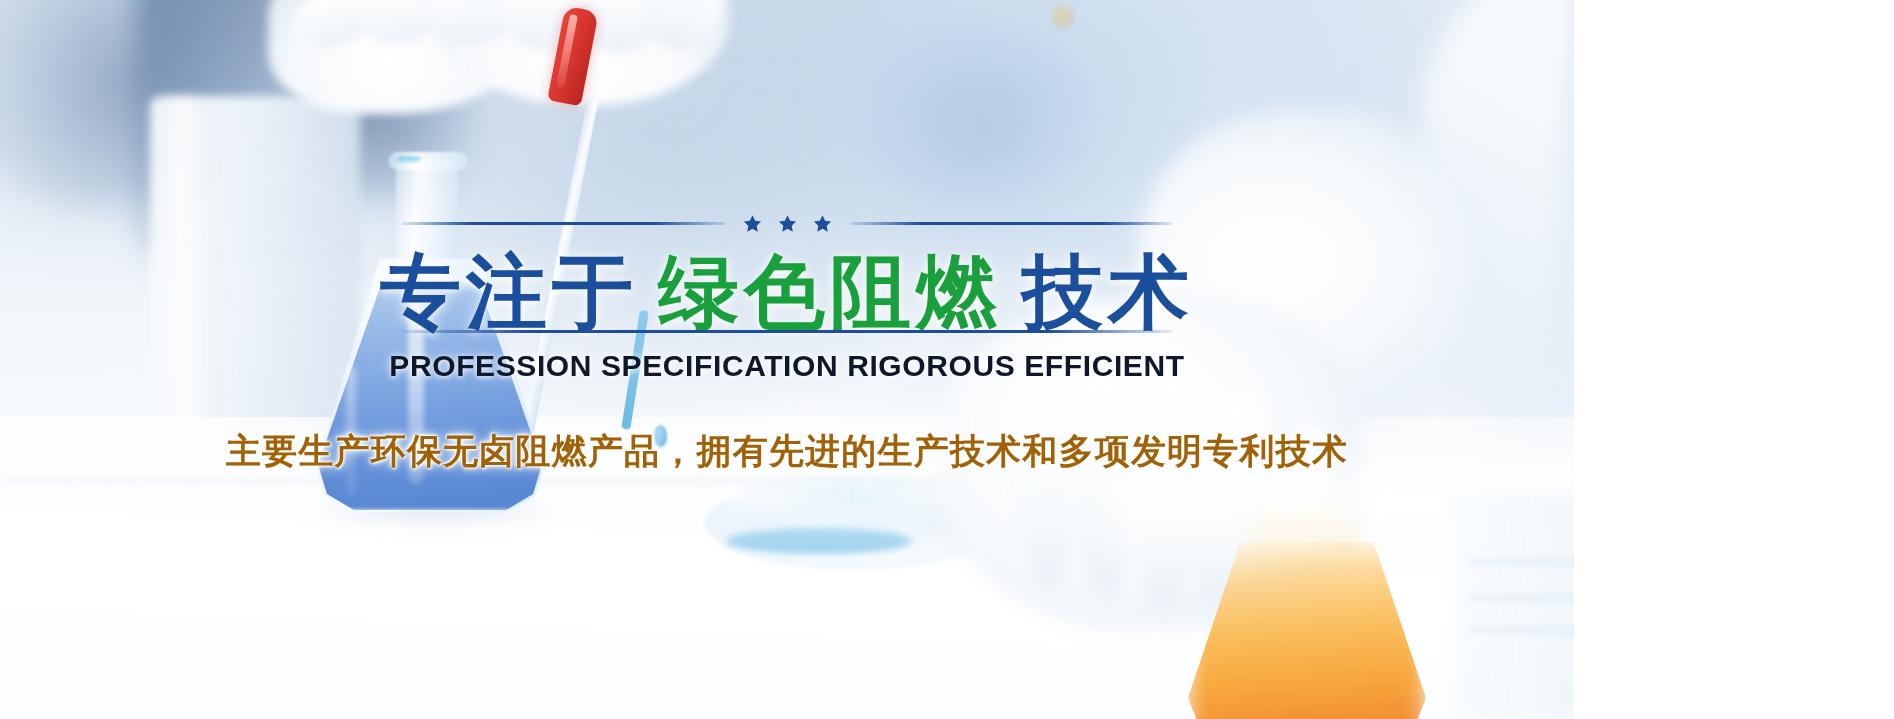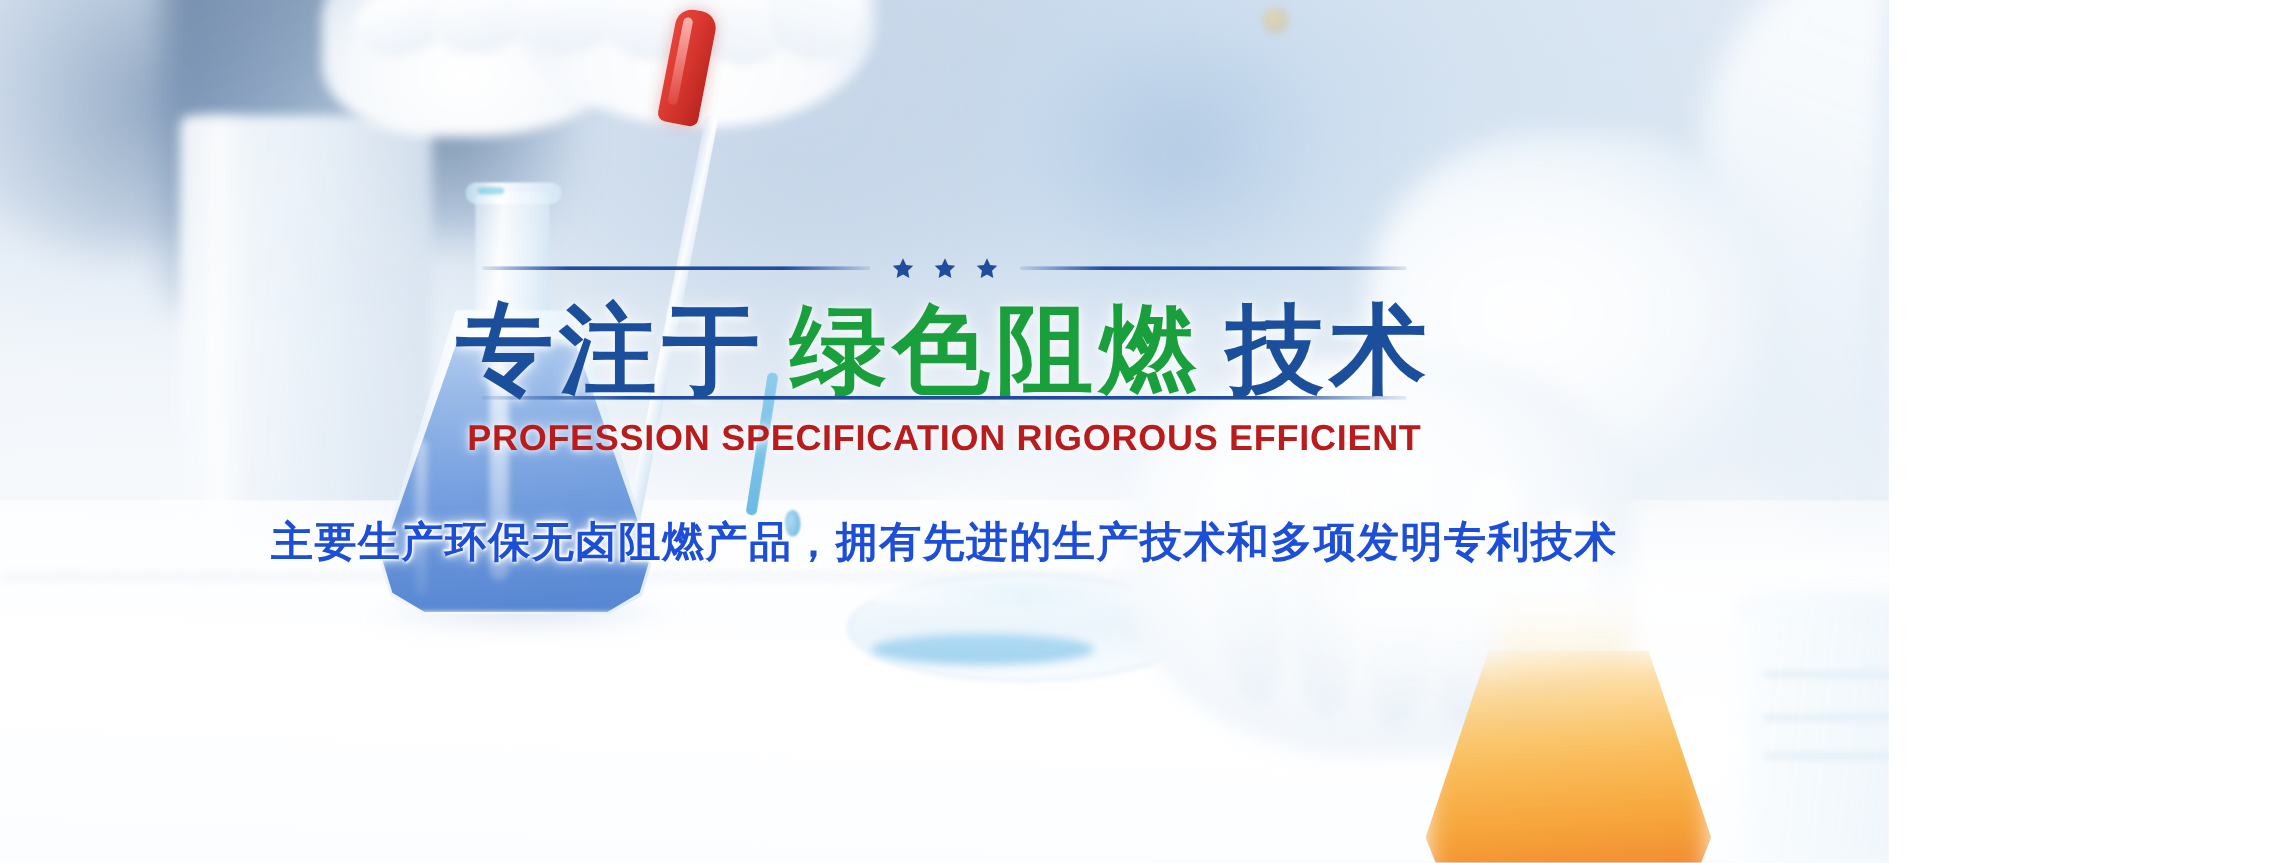--- a/index.html
+++ b/index.html
@@ -386,32 +386,32 @@
     position:absolute; top:330px; left:50%;
     transform:translateX(-50%);
     width:770px; height:3px;
     background:linear-gradient(90deg,rgba(31,77,155,.10),#1f4d9b 16%,#1f4d9b 84%,rgba(31,77,155,.10));
   }
 
   .subtitle-en {
     position:absolute; top:349px; left:50%;
     transform:translateX(-50%);
     white-space:nowrap;
-    color:#b91c1c;
+    color:#0f172a;
     font-size:30px;
     font-weight:bold;
     letter-spacing:.6px;
     text-shadow:0 1px 5px rgba(255,255,255,.92), 0 0 12px rgba(255,255,255,.7);
   }
 
   .tagline {
     position:absolute; top:428px; left:50%;
     transform:translateX(-50%);
     white-space:nowrap;
-    color:#1d4ed8;
+    color:#a16207;
     font-size:35px;
     font-weight:bold;
     letter-spacing:1.2px;
     text-shadow:
        0 0 4px #ffffff, 0 0 8px #ffffff, 0 0 13px rgba(255,255,255,.95),
        1px 1px 2px rgba(255,255,255,.95), -1px -1px 2px rgba(255,255,255,.95);
   }
 </style>
 </head>
 <body>

